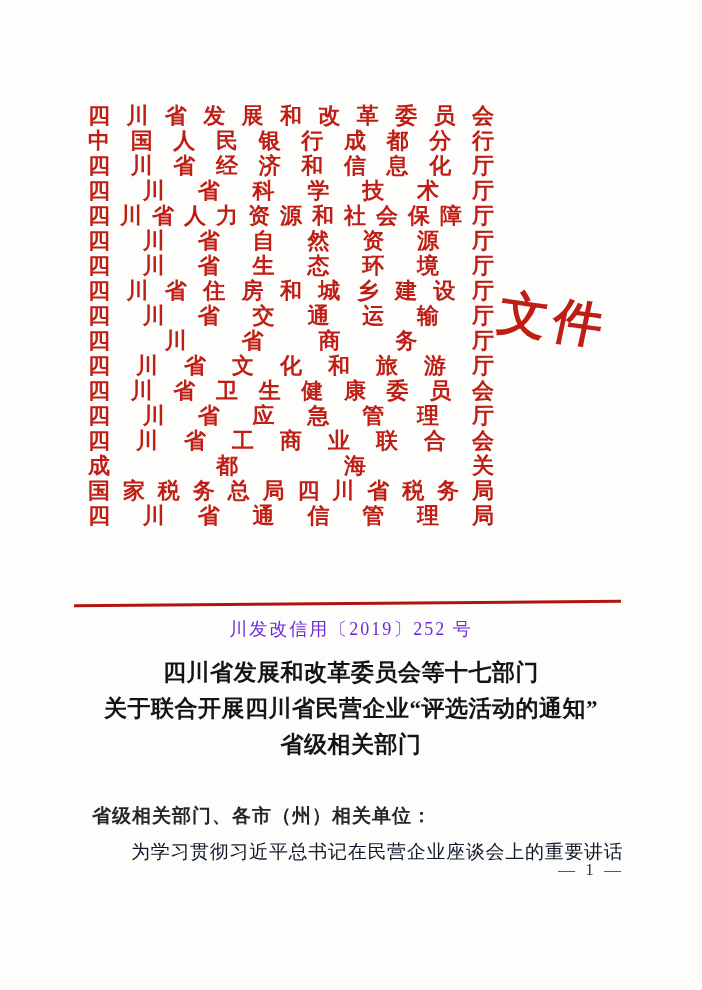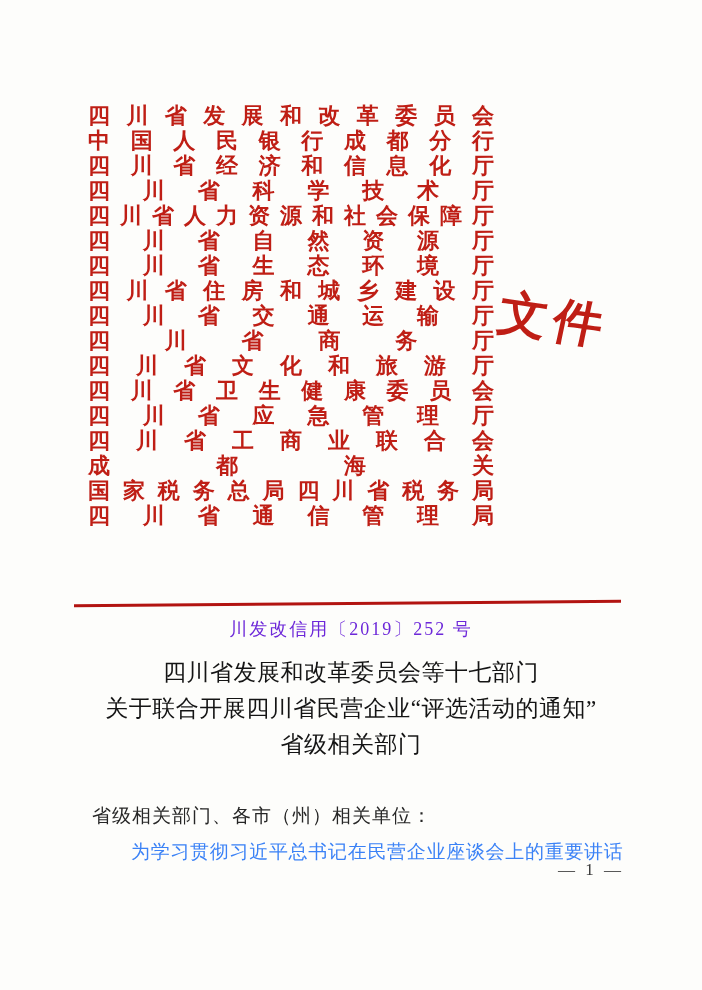--- a/index.html
+++ b/index.html
@@ -70,42 +70,43 @@
     transform: rotate(-0.45deg);
   }
   
   .title-block {
     position: absolute;
     left: 0;
     top: 655px;
     width: 702px;
     text-align: center;
     font-size: 23px;
-    font-weight: normal;
+    font-weight: bold;
     line-height: 36px;
     color: #141414;
     letter-spacing: 0.5px;
   }
   
   .salutation {
     position: absolute;
     left: 92px;
     top: 803px;
     font-size: 19px;
     letter-spacing: 1px;
     color: #262626;
     white-space: nowrap;
+    font-weight: bold;
   }
   .paragraph {
     position: absolute;
     left: 131px;
     top: 839px;
     font-size: 19px;
     letter-spacing: 0.7px;
-    color: #3b82f6;
+    color: #0f172a;
     white-space: nowrap;
   }
   
   .page-number {
     position: absolute;
     left: 558px;
     top: 860px;
     font-size: 17px;
     letter-spacing: 3px;
     color: #3a3a3a;

